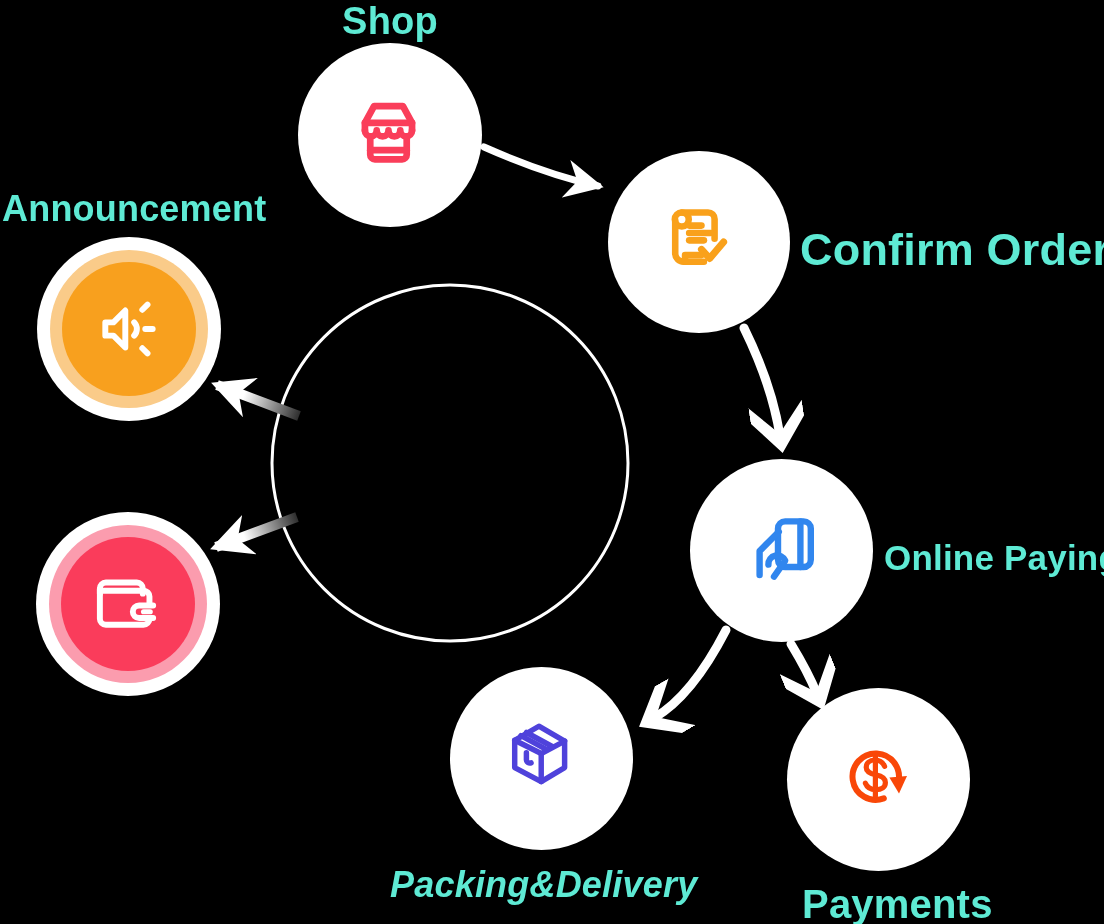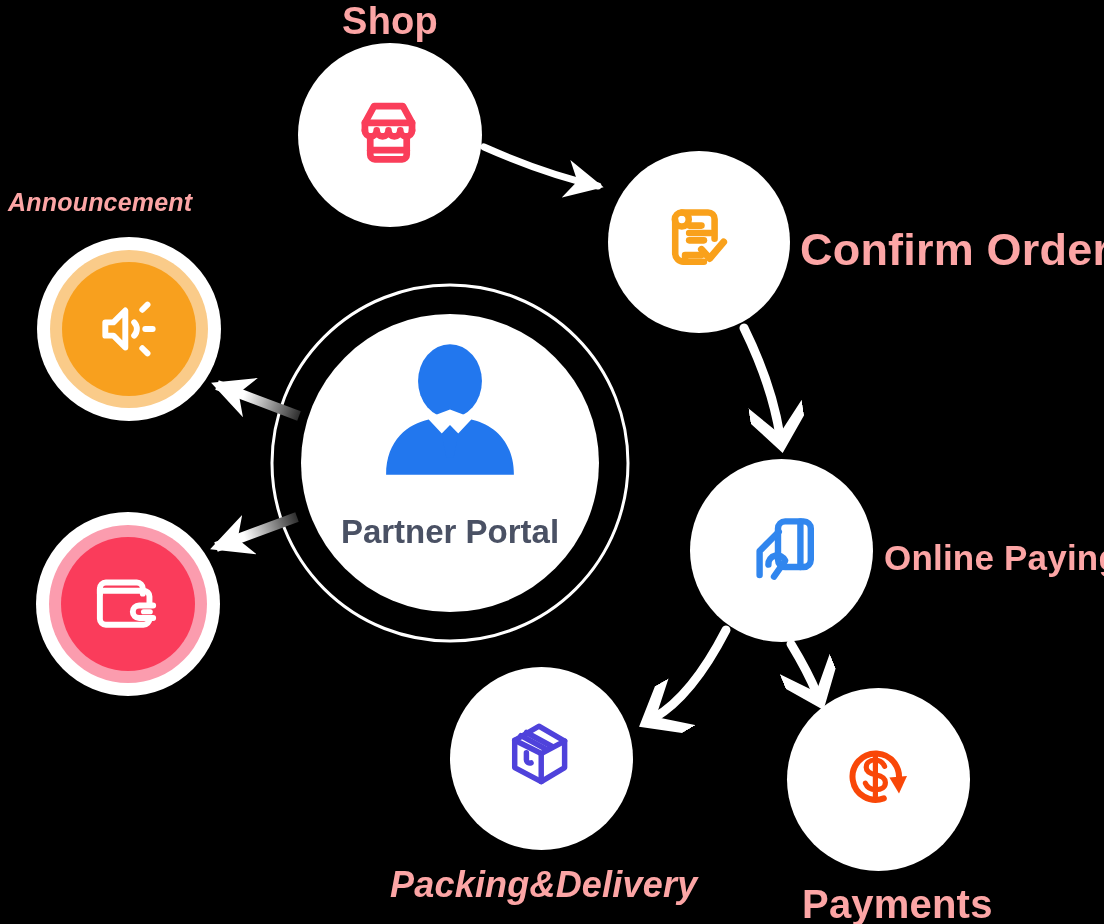--- a/index.html
+++ b/index.html
@@ -2,21 +2,21 @@
 <html><head>
 <meta charset="utf-8">
 <style>
   html,body{margin:0;padding:0;}
   body{width:1104px;height:924px;position:relative;overflow:hidden;
        font-family:"Liberation Sans", sans-serif;}
   #stage{position:absolute;inset:0;width:1104px;height:924px;}
   .circle{position:absolute;border-radius:50%;display:flex;align-items:center;justify-content:center;}
   .node-white{background:#ffffff;}
   .halo{border-radius:50%;display:flex;align-items:center;justify-content:center;}
-  .label{position:absolute;color:#fca5a5;font-weight:600;white-space:nowrap;
+  .label{position:absolute;color:#5eead4;font-weight:600;white-space:nowrap;
          letter-spacing:0.2px;}
   .label.center-align{text-align:center;}
   #overlay{position:absolute;left:0;top:0;pointer-events:none;}
   .portal-label{position:absolute;font-weight:600;text-align:center;}
   svg{display:block;}
 </style>
 </head>
 <body>
 
 <div id="stage" style="background-color: rgb(0, 0, 0);">
@@ -107,32 +107,23 @@
             <path d="M12,36 v-7 a8,8 0 0 1 8,-8 h42 a8,8 0 0 1 8,8 v7"></path>
             <path d="M12,30 V70 a8,8 0 0 0 8,8 h51 a8,8 0 0 0 8,-8 V40 a8,8 0 0 0 -8,-8 H12"></path>
             <path d="M84,52 H65 a8.5,8.5 0 0 0 0,17 H84" fill="#FA3C5B"></path>
             <path d="M71,60.5 h9" stroke-width="7"></path>
           </g>
         </svg>
       </div>
     </div>
   </div>
 
-  <div class="circle node-white" style="left:301px;top:314px;width:298px;height:298px;">
-    <svg width="142" height="131" viewBox="0 0 100 92" style="position:absolute;left:78px;top:30px;">
-      <ellipse cx="50" cy="26" rx="22.5" ry="26" fill="#2277EE"></ellipse>
-      <path d="M5,92 C5,67 21,56 35,53 L50,69 L65,53 C79,56 95,67 95,92 Z" fill="#2277EE"></path>
-      <path d="M37,51 L50,67 L63,51 L50,46 Z" fill="#ffffff"></path>
-      <path d="M50,57 L56,63 L52.5,80 L47.5,80 L44,63 Z" fill="#2277EE"></path>
-    </svg>
-    <div class="portal-label" style="left: 0px; top: 199px; width: 298px; font-size: 33px; color: rgb(74, 81, 100);">Partner Portal</div>
-  </div>
 
   <div class="label center-align" style="left:290px;top:0px;width:200px;font-size:38px;">Shop</div>
-  <div class="label" style="left:8px;top:188px;font-size:25px;font-style:italic;">Announcement</div>
+  <div class="label" style="left:2px;top:188px;font-size:36px;">Announcement</div>
   <div class="label" style="left:800px;top:224px;font-size:45px;">Confirm Order</div>
   <div class="label" style="left:884px;top:538px;font-size:35px;">Online Paying</div>
   <div class="label center-align" style="left:390px;top:864px;width:300px;font-size:36px;font-style:italic;">Packing&amp;Delivery</div>
   <div class="label" style="left:802px;top:882px;font-size:40px;">Payments</div>
 
   <svg id="overlay" width="1104" height="924" viewBox="0 0 1104 924" fill="none">
     <defs>
       <marker id="dartA" viewBox="0 0 10 10" refX="8.5" refY="5" markerWidth="5.5" markerHeight="5.5" orient="auto">
         <polygon points="0,0 10,5 0,10 3,5" fill="#FFFFFF"></polygon>
       </marker>

